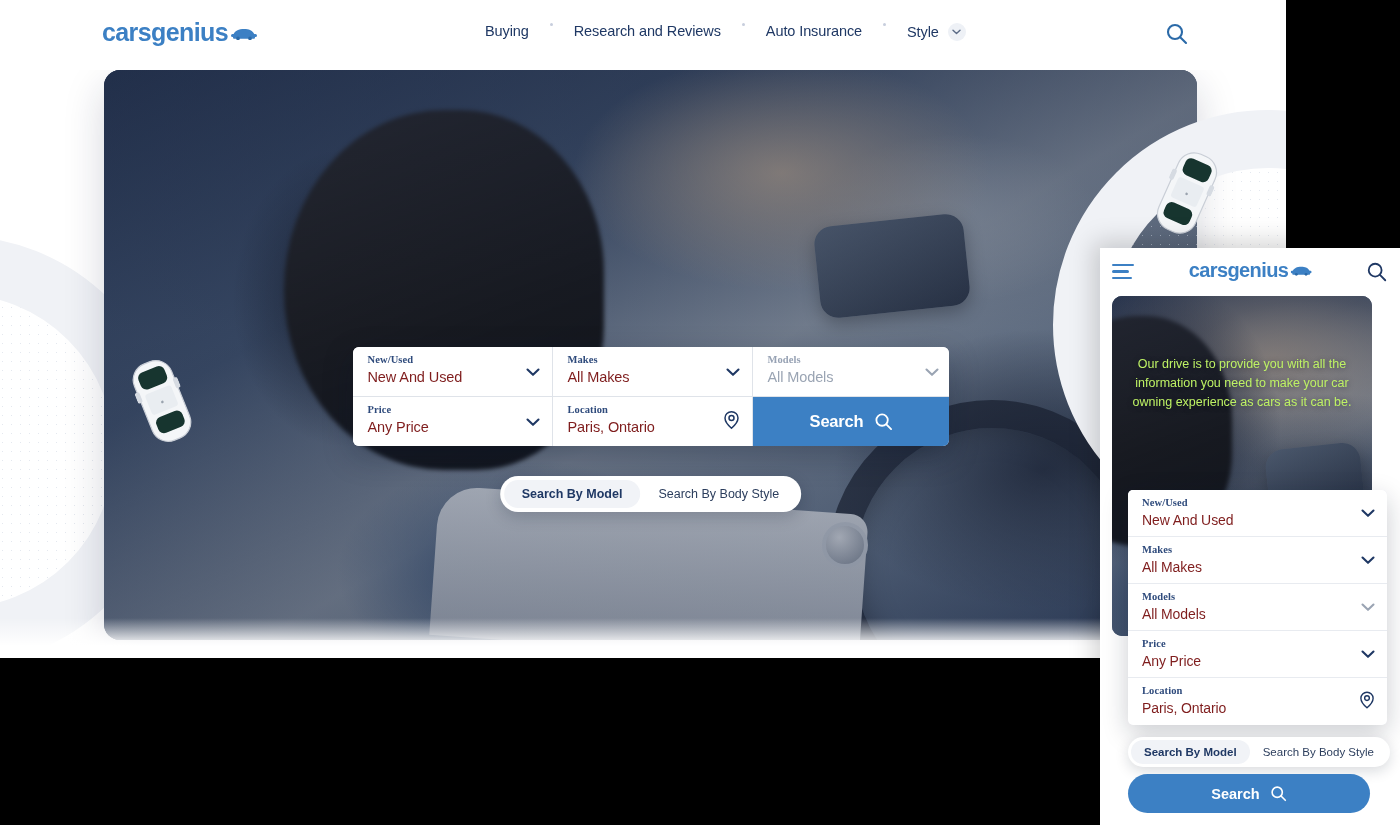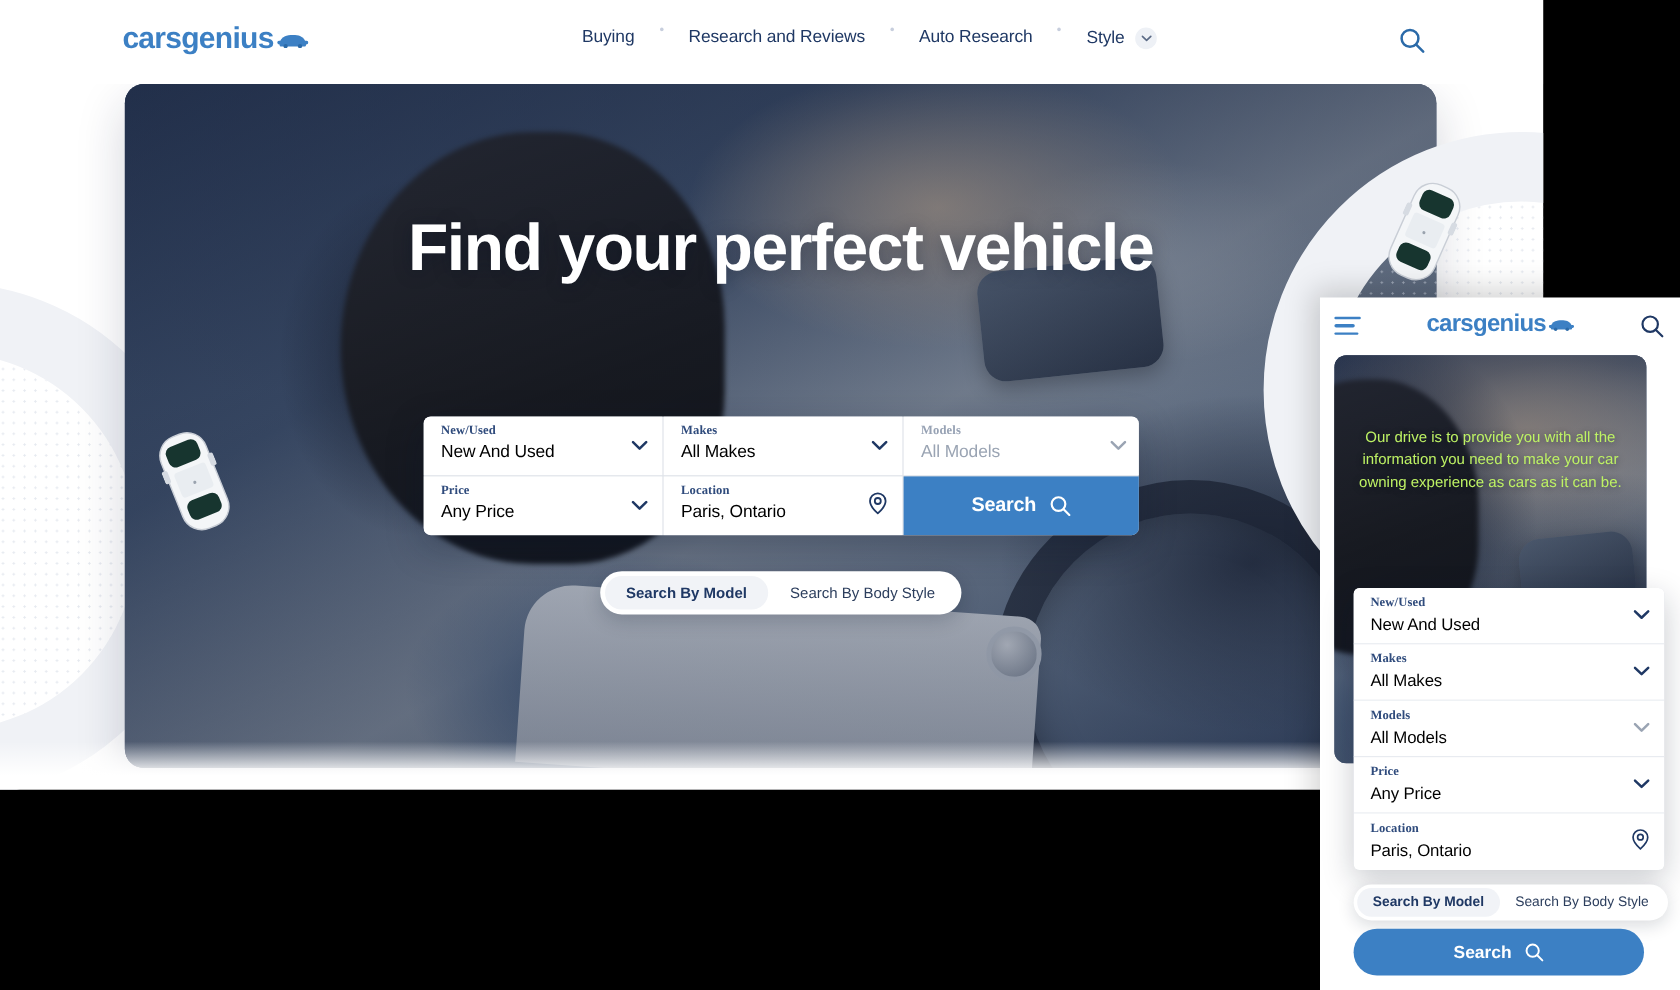--- a/index.html
+++ b/index.html
@@ -181,21 +181,21 @@
   .field {
     background: #fff; position: relative;
     padding: 7px 12px 0 15px;
     cursor: pointer;
   }
   .field-label {
     font-size: 10.5px; font-weight: bold; color: #2f4b7c;
     letter-spacing: .1px; line-height: 1.1; font-family: Liberation Serif, serif;
   }
   .field-value {
-    font-size: 14.5px; color: #000000; margin-top: 3px;
+    font-size: 14.5px; color: #7f1d1d; margin-top: 3px;
     letter-spacing: -.1px;
   }
   .field.disabled .field-label { color: #97a2b4; }
   .field.disabled .field-value { color: #9aa4b3; }
   .field-icon {
     position: absolute; right: 12px; top: 50%;
     transform: translateY(-50%);
   }
   #btn-search-desktop {
     background: #3c80c4; color: #fff;
@@ -349,21 +349,21 @@
         <circle cx="7" cy="12.4" r="1.8" fill="#2b6aa8"></circle>
         <circle cx="19" cy="12.4" r="1.8" fill="#2b6aa8"></circle>
       </svg>
     </div>
 
     <nav id="main-nav">
       <a class="nav-link" href="#">Buying</a>
       <span class="nav-dot"></span>
       <a class="nav-link" href="#">Research and Reviews</a>
       <span class="nav-dot"></span>
-      <a class="nav-link" href="#">Auto Research</a>
+      <a class="nav-link" href="#">Auto Insurance</a>
       <span class="nav-dot"></span>
       <span class="nav-more-wrap">
         <a class="nav-link" href="#">Style</a>
         <span class="more-chevron">
           <svg width="9" height="6" viewBox="0 0 9 6">
               <path d="M1 1.3 L4.5 4.6 L8 1.3" stroke="#5b6b86" stroke-width="1.4" fill="none" stroke-linecap="round" stroke-linejoin="round"></path>
             </svg>
         </span>
       </span>
     </nav>
@@ -380,21 +380,20 @@
     <div class="hero-photo">
       <div class="hero-head"></div>
       <div class="hero-mirror"></div>
       <div class="hero-steer"></div>
       <div class="hero-sleeve"></div>
       <div class="hero-watch"></div>
     </div>
     <div class="hero-scrim"></div>
 
     <div class="hero-content">
-      <h1 id="hero-title">Find your perfect vehicle</h1>
     </div>
 
     <div id="search-form">
       <div class="field">
         <div class="field-label">New/Used</div>
         <div class="field-value">New And Used</div>
         <span class="field-icon">
           <svg width="14" height="9" viewBox="0 0 14 9">
               <path d="M1.5 1.5 L7 6.8 L12.5 1.5" stroke="#1f3864" stroke-width="2.1" fill="none" stroke-linecap="round" stroke-linejoin="round"></path>
             </svg>

